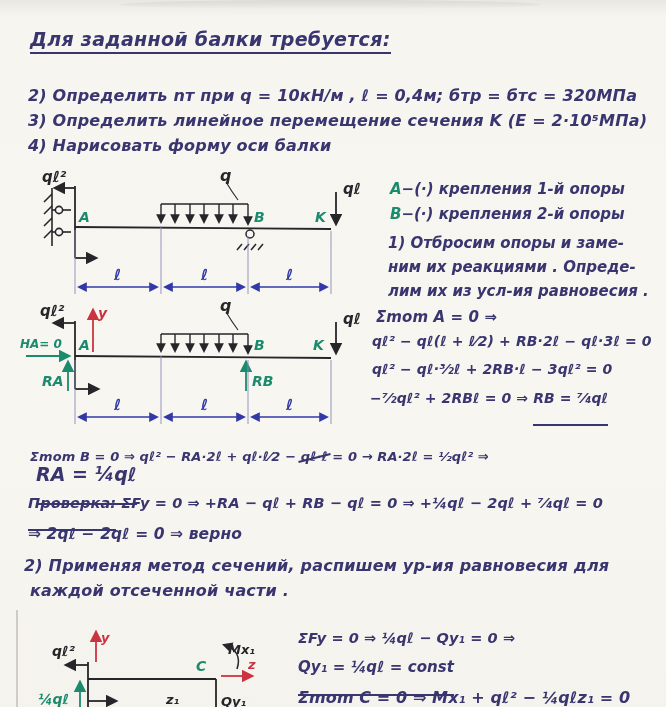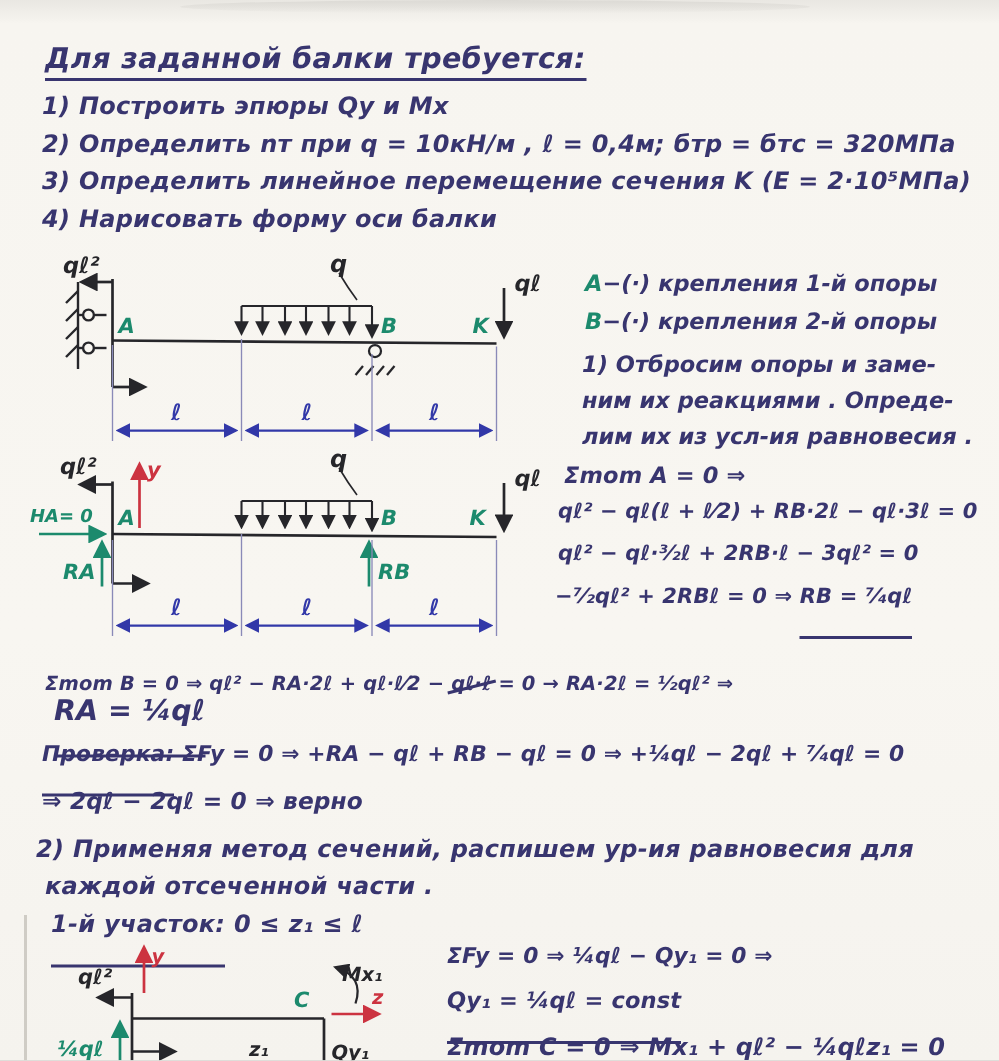--- a/index.html
+++ b/index.html
@@ -27,21 +27,20 @@
 </style>
 </head>
 <body>
 
 <div class="paper">
   <div class="curl"></div>
   <div class="edge-line"></div>
 
   <div class="abs title" style="left:30px;top:28px;">Для заданной балки требуется:</div>
 
-  <div class="abs task" style="left:28px;top:61px;">1)  Построить эпюры Qy и Mx</div>
   <div class="abs task" style="left:28px;top:86px;">2)  Определить nт при q = 10кН/м , ℓ = 0,4м; бтр = бтс = 320МПа</div>
   <div class="abs task" style="left:28px;top:111px;">3)  Определить линейное перемещение сечения K (E = 2·10⁵МПа)</div>
   <div class="abs task" style="left:28px;top:136px;">4)  Нарисовать форму оси балки</div>
 
   <svg class="abs" style="left:18px;top:164px;" width="362" height="142" viewBox="0 0 362 142">
     <defs>
       <marker id="d1k" viewBox="0 0 10 10" refX="8" refY="5" markerWidth="7" markerHeight="7" orient="auto-start-reverse">
           <path d="M0,0L10,5L0,10z" fill="#26262a"></path>
         </marker>
       <marker id="d1b" viewBox="0 0 10 10" refX="8" refY="5" markerWidth="6.5" markerHeight="6.5" orient="auto-start-reverse">
@@ -195,23 +194,20 @@
     <span class="u">RA = ¼qℓ</span>
   </div>
 
   <div class="abs eq" style="left:28px;top:495px;font-size:14.5px;text-align:right;">
     <span class="u">Проверка:</span><span>  ΣFy = 0  ⇒  +RA − qℓ + RB − qℓ = 0  ⇒  +¼qℓ − 2qℓ + ⁷⁄₄qℓ = 0</span>
   </div>
   <div class="abs eq" style="left:28px;top:525px;font-size:15.5px;">⇒  2qℓ − 2qℓ = 0  ⇒  верно</div>
 
   <div class="abs task" style="left:24px;top:556px;">2)  Применяя метод сечений, распишем ур-ия равновесия для</div>
   <div class="abs task" style="left:30px;top:581px;">каждой отсеченной части .</div>
-  <div class="abs task" style="left:34px;top:606px;">
-    <span class="u">1-й участок:</span><span>  0 ≤ z₁ ≤ ℓ</span>
-  </div>
 
   <svg class="abs" style="left:18px;top:624px;" width="277" height="83" viewBox="0 0 277 83">
     <defs>
       <marker id="d3k" viewBox="0 0 10 10" refX="8" refY="5" markerWidth="7" markerHeight="7" orient="auto-start-reverse">
           <path d="M0,0L10,5L0,10z" fill="#26262a"></path>
         </marker>
       <marker id="d3g" viewBox="0 0 10 10" refX="8" refY="5" markerWidth="7" markerHeight="7" orient="auto-start-reverse">
           <path d="M0,0L10,5L0,10z" fill="#1c8a6d"></path>
         </marker>
       <marker id="d3r" viewBox="0 0 10 10" refX="8" refY="5" markerWidth="7" markerHeight="7" orient="auto-start-reverse">

